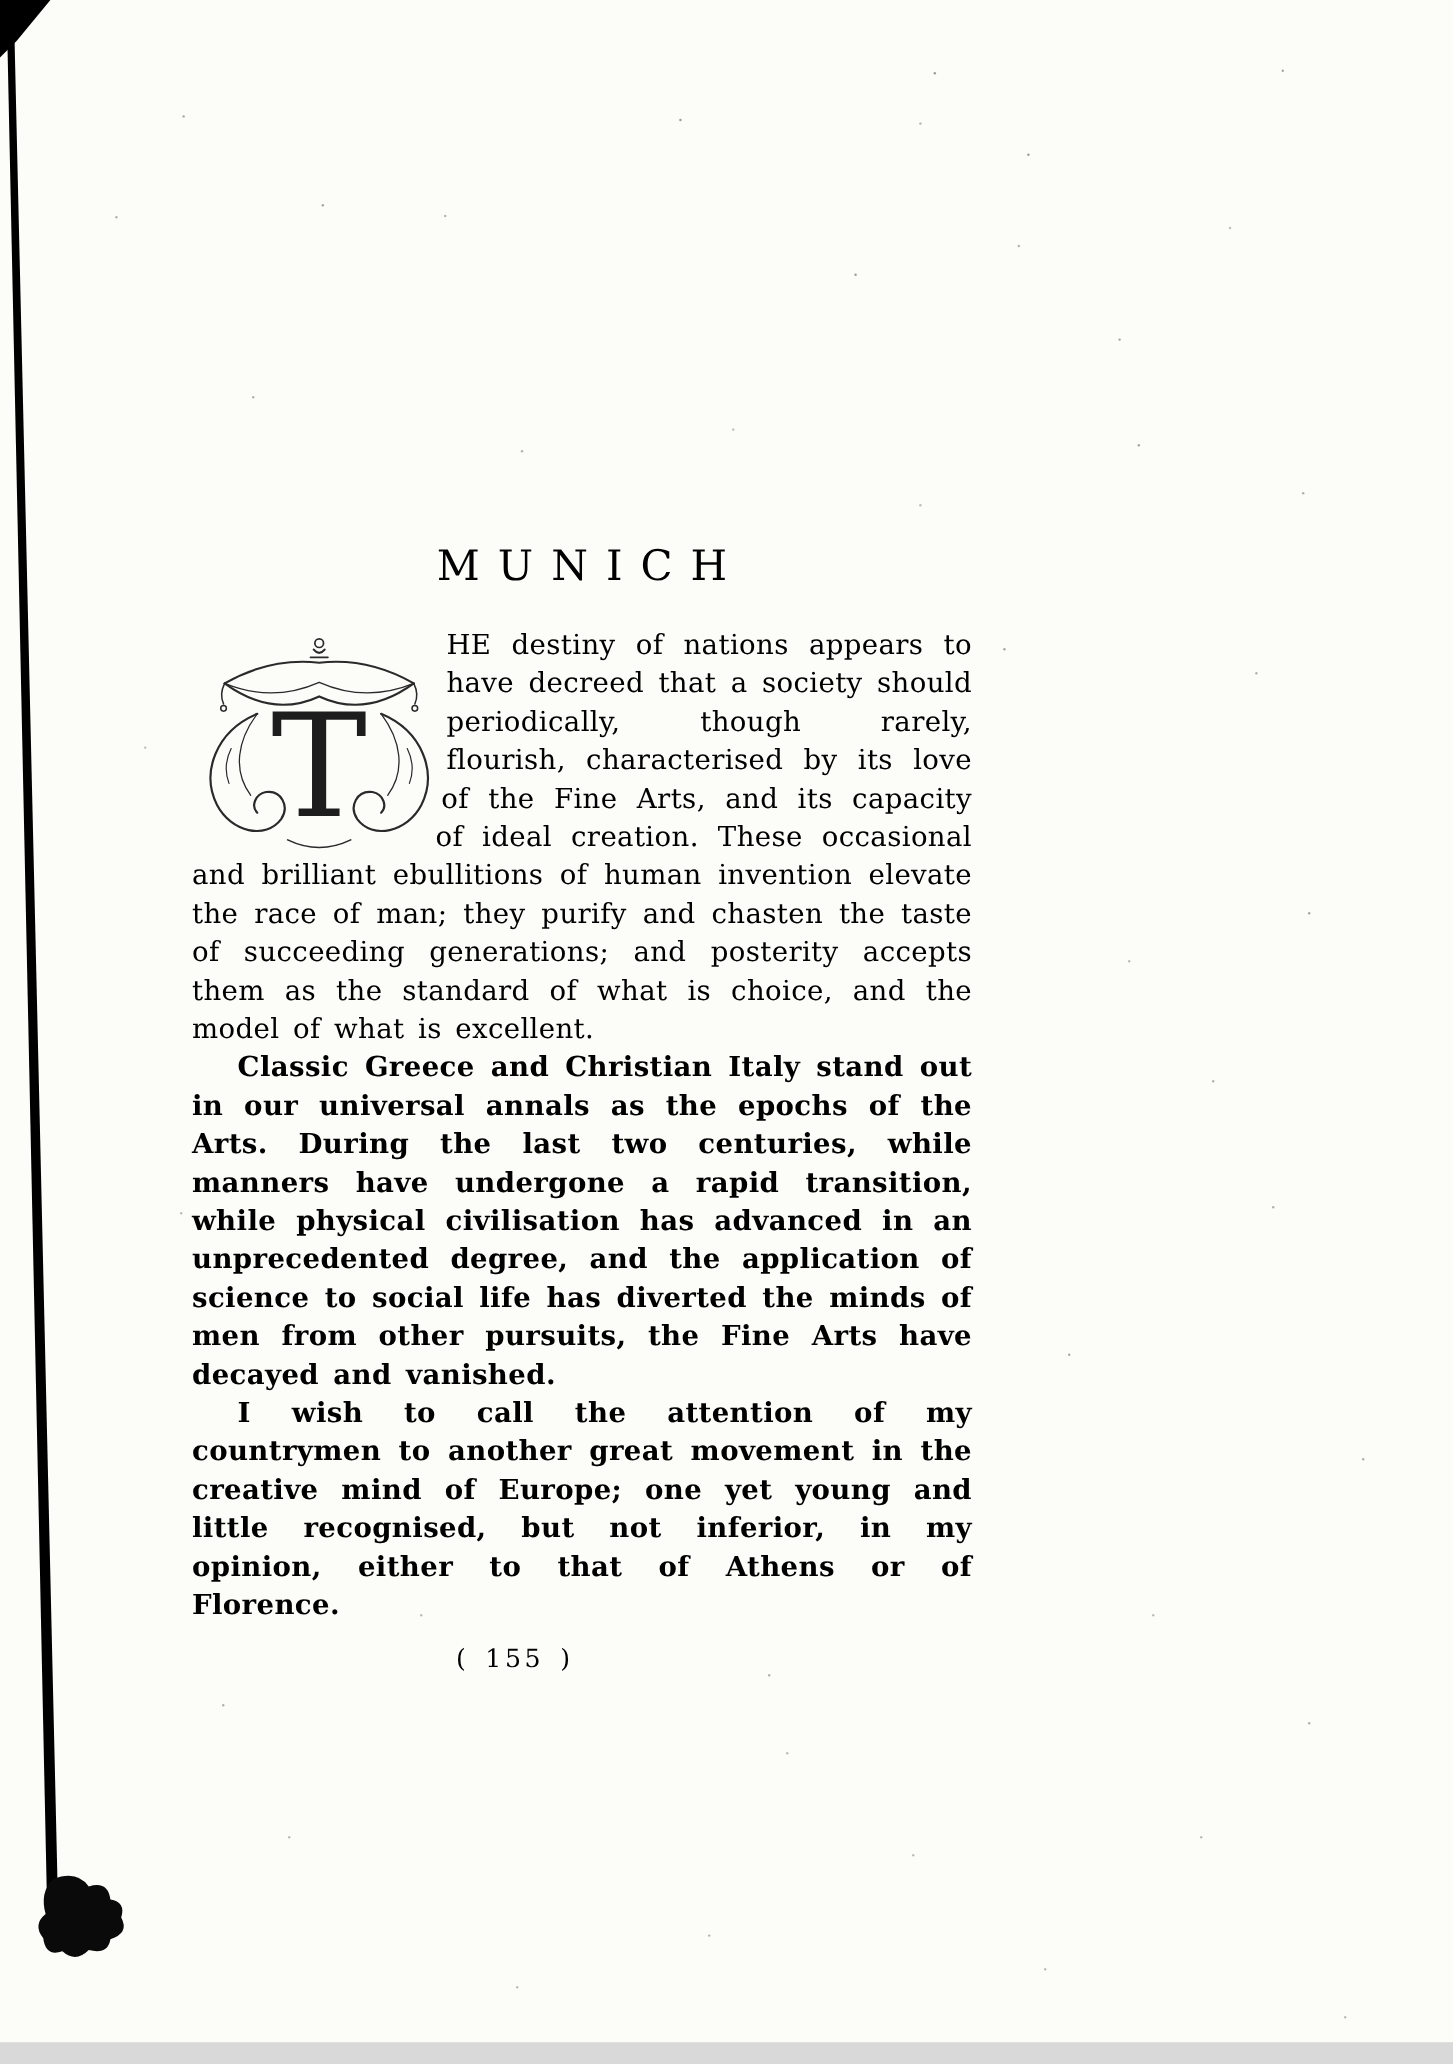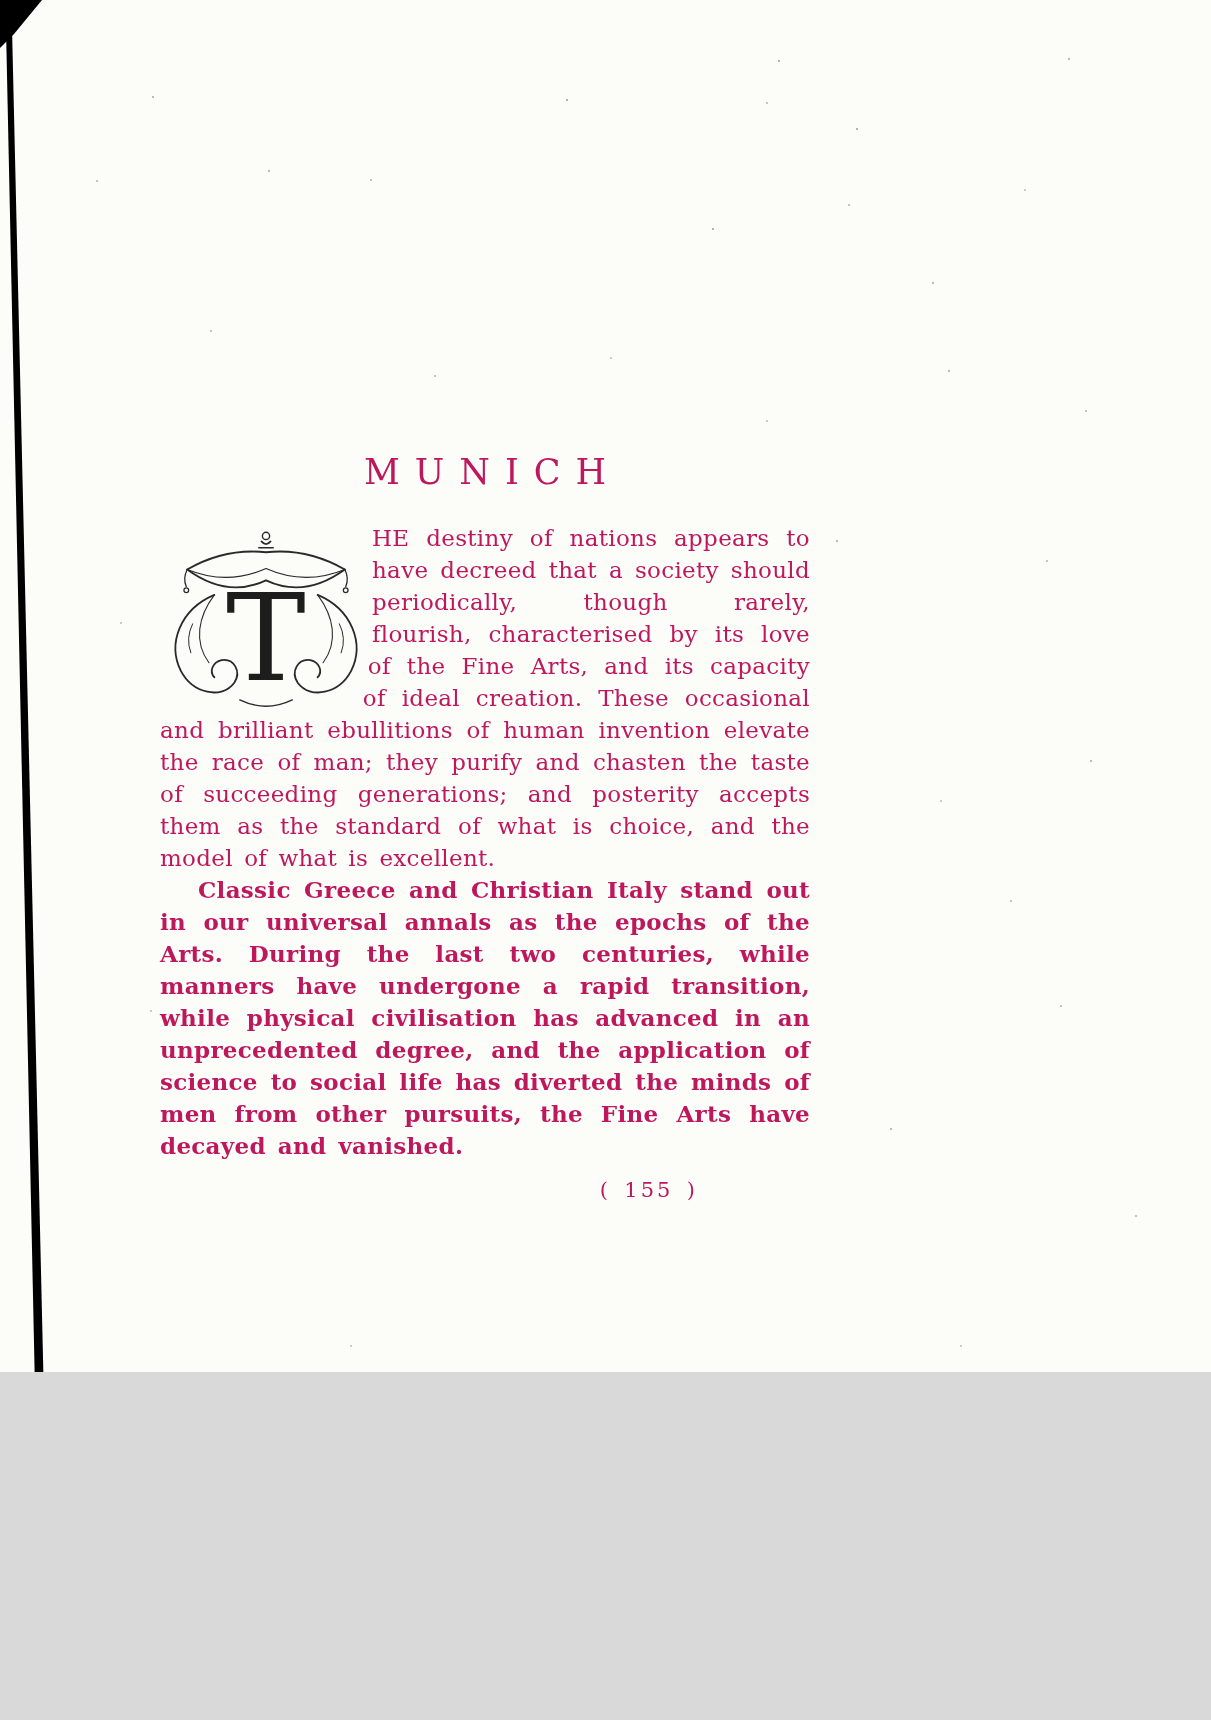--- a/index.html
+++ b/index.html
@@ -1,22 +1,22 @@
 <!DOCTYPE html>
 <html><head>
 <meta charset="utf-8">
 <style>
   html,body{margin:0;padding:0;background:#d9d9d9;}
   .page{
     position:relative;
-    width:1211px;height:1372px;
+    width:1211px;height:1702px;
     background:#fcfcf9;
     overflow:hidden;
     font-family:"DejaVu Serif", serif;
-    color:#be185d;
+    color:#000000;
   }
   .artifacts{position:absolute;left:0;top:0;pointer-events:none;}
   .content{position:absolute;left:160px;top:0;width:650px;}
   .title{
     margin:452px 0 30px 0;
     font-size:35px;font-weight:400;
     letter-spacing:15px;text-indent:15px;
     text-align:center;white-space:nowrap;
   }
   .body-text{
@@ -28,21 +28,21 @@
     float:left;
     width:212px;height:192px;
     margin:4px 12px 2px 0;
     shape-outside:polygon(0 0,212px 0,212px 100px,198px 192px,0 192px);
   }
   .body-text p{margin:0;}
   .body-text p.indent{text-indent:38px;font-weight:bold;}
   .pageno{
     margin-top:12px;
     font-size:21px;letter-spacing:3px;
-    text-align:right;padding-right:112px;
+    text-align:center;padding-right:112px;
   }
   
   .noise{
     position:absolute;left:0;top:0;width:2px;height:2px;border-radius:50%;
     background:transparent;
     box-shadow:
       778px 60px 0 rgba(35,35,35,.45), 1068px 58px 0 rgba(35,35,35,.4),
       152px 96px 0 rgba(35,35,35,.4), 566px 99px 0 rgba(35,35,35,.45),
       766px 102px 0 rgba(35,35,35,.35), 856px 128px 0 rgba(35,35,35,.45),
       96px 180px 0 rgba(35,35,35,.35), 268px 170px 0 rgba(35,35,35,.4),
@@ -111,18 +111,19 @@
             <path d="M196 108 q8 16 2 32" stroke-width="1.1"></path>
 
             <path d="M86 192 Q115 206 144 192" stroke-width="1.5"></path>
           </g>
           <text x="115" y="170" text-anchor="middle" font-size="132" font-family="'DejaVu Serif', serif" fill="#1d1d1d">T</text>
         </svg>
       </div>
 
       <p class="first">HE destiny of nations appears to have decreed that a society should periodically, though rarely, flourish, characterised by its love of the Fine Arts, and its capacity of ideal creation.  These occasional and brilliant ebullitions of human invention elevate the race of man; they purify and chasten the taste of succeeding generations; and posterity accepts them as the standard of what is choice, and the model of what is excellent.</p>
       <p class="indent">Classic Greece and Christian Italy stand out in our universal annals as the epochs of the Arts.  During the last two centuries, while manners have undergone a rapid transition, while physical civilisation has advanced in an unprecedented degree, and the application of science to social life has diverted the minds of men from other pursuits, the Fine Arts have decayed and vanished.</p>
+      <p class="indent">I wish to call the attention of my countrymen to another great movement in the creative mind of Europe; one yet young and little recognised, but not inferior, in my opinion, either to that of Athens or of Florence.</p>
 
       <div class="pageno">( 155 )</div>
     </div>
 
   </div>
 </div>
 
 </body></html>

